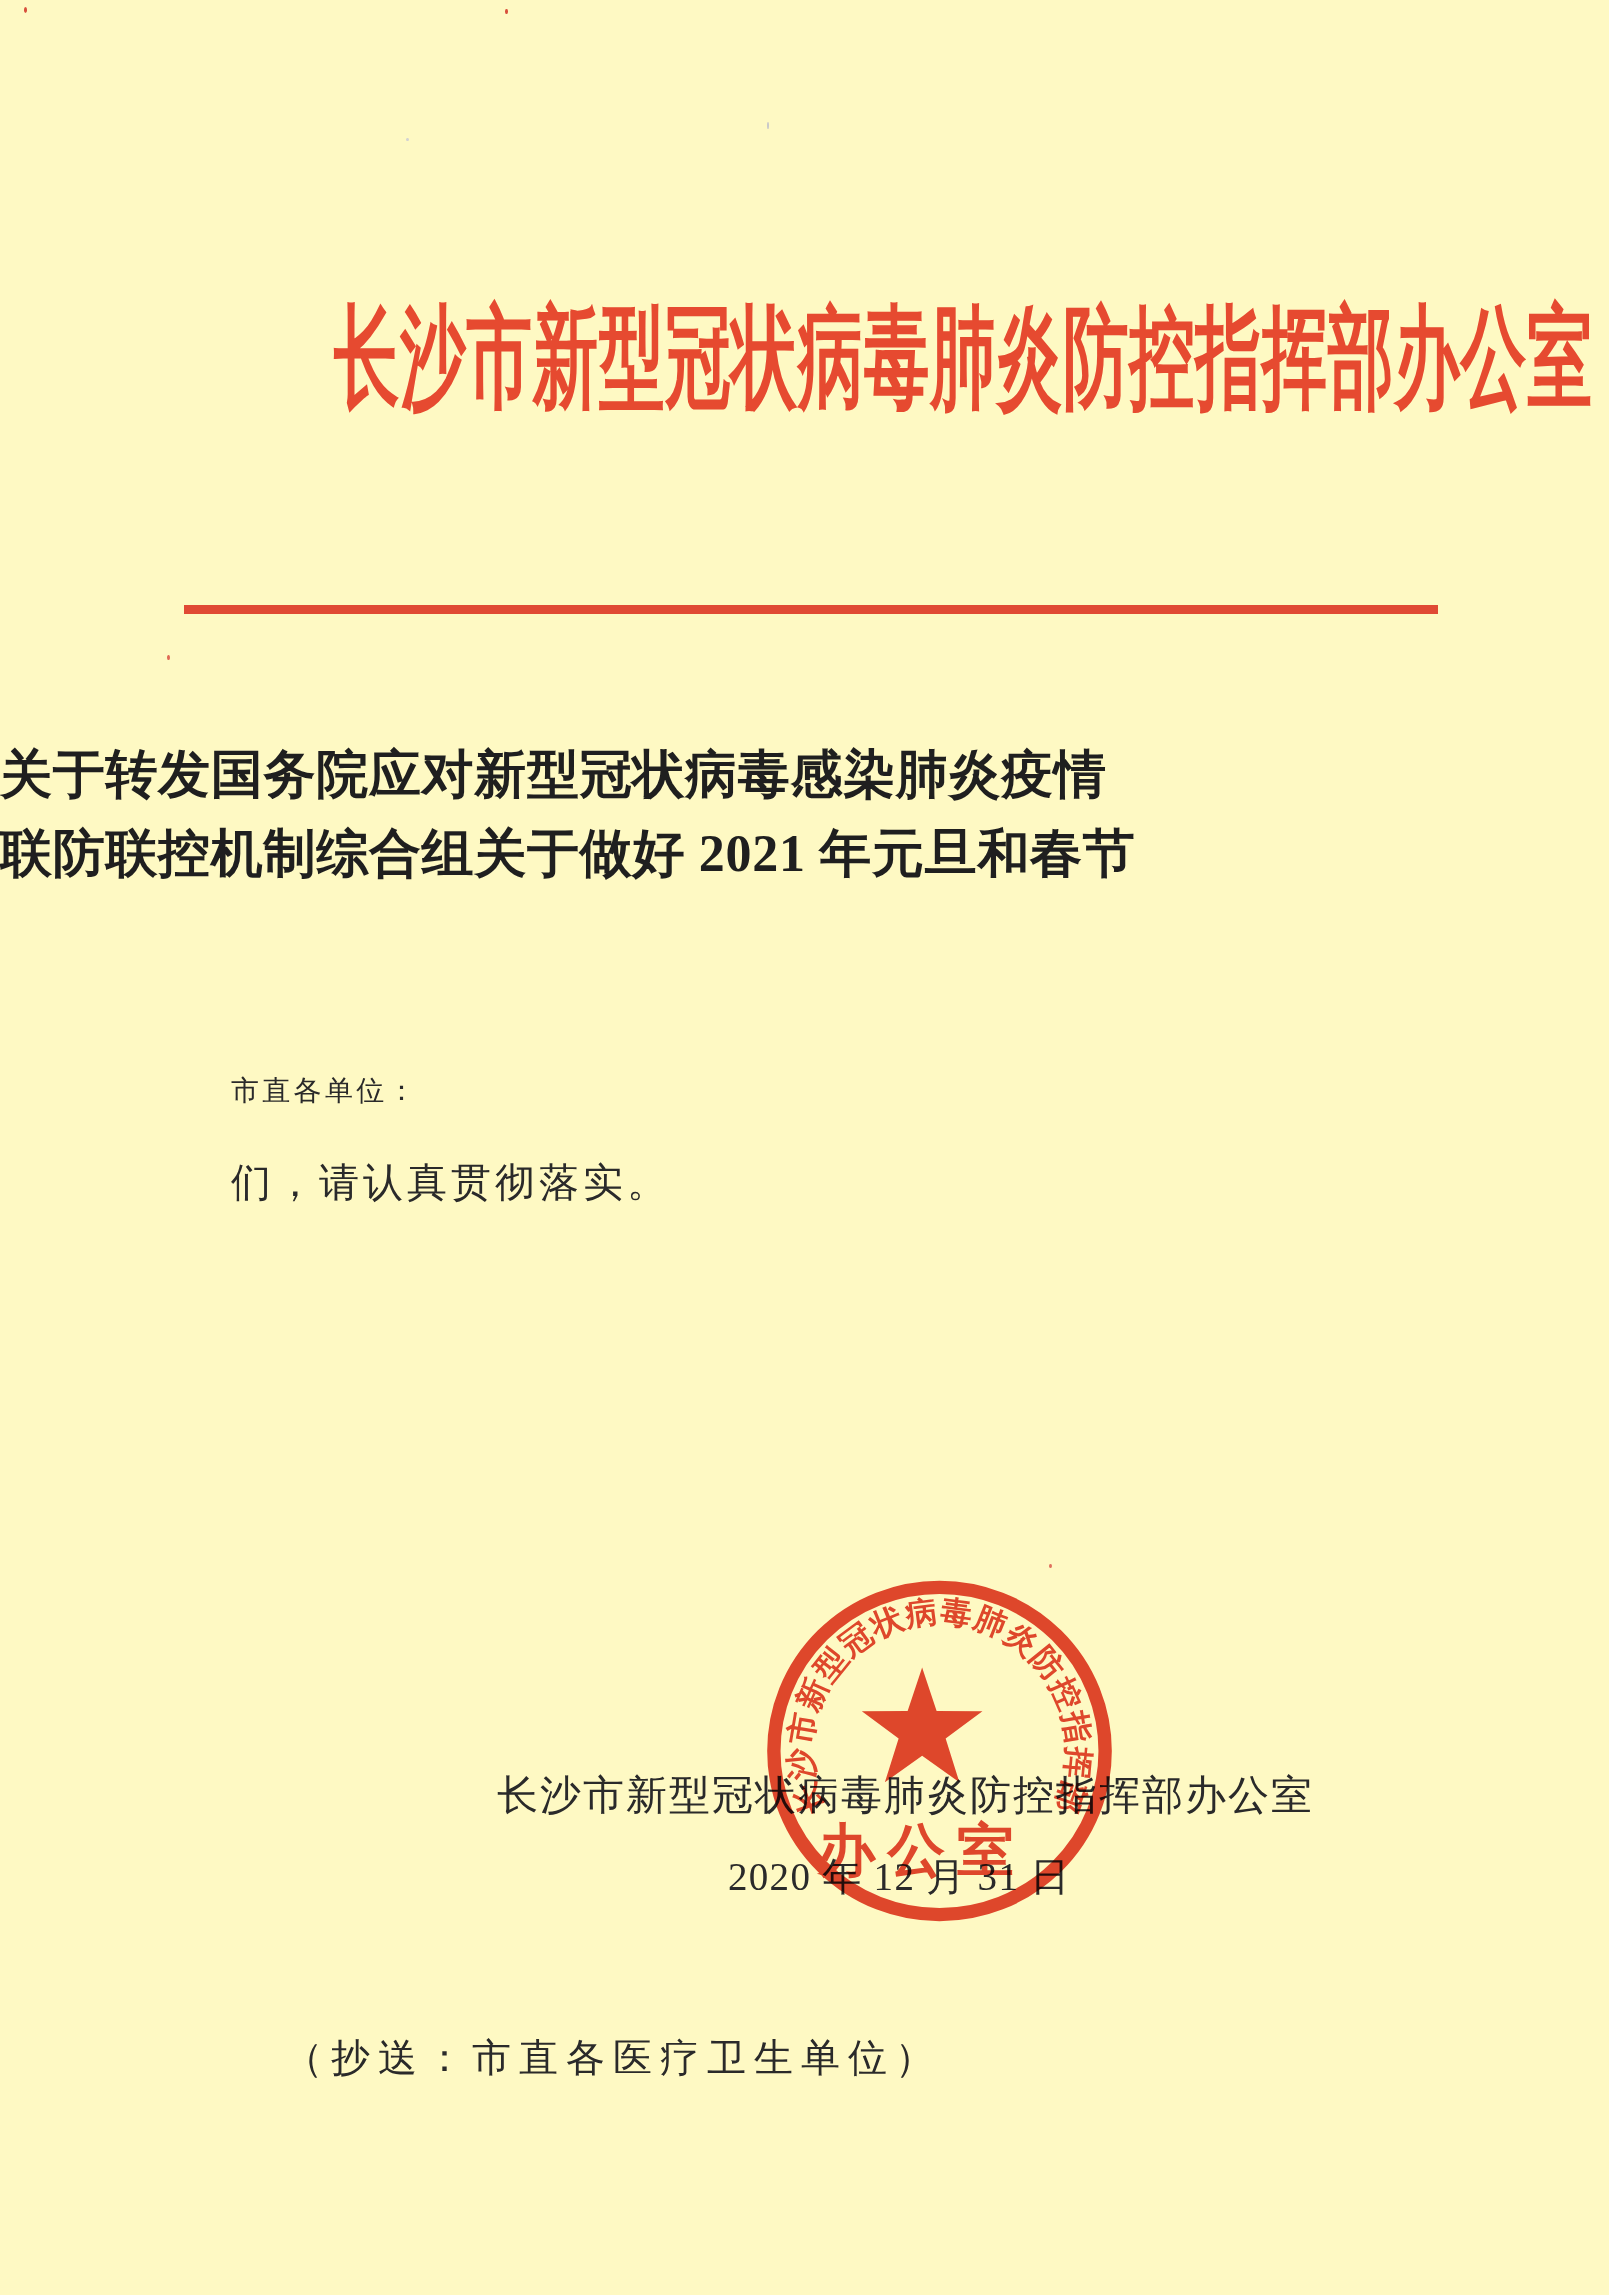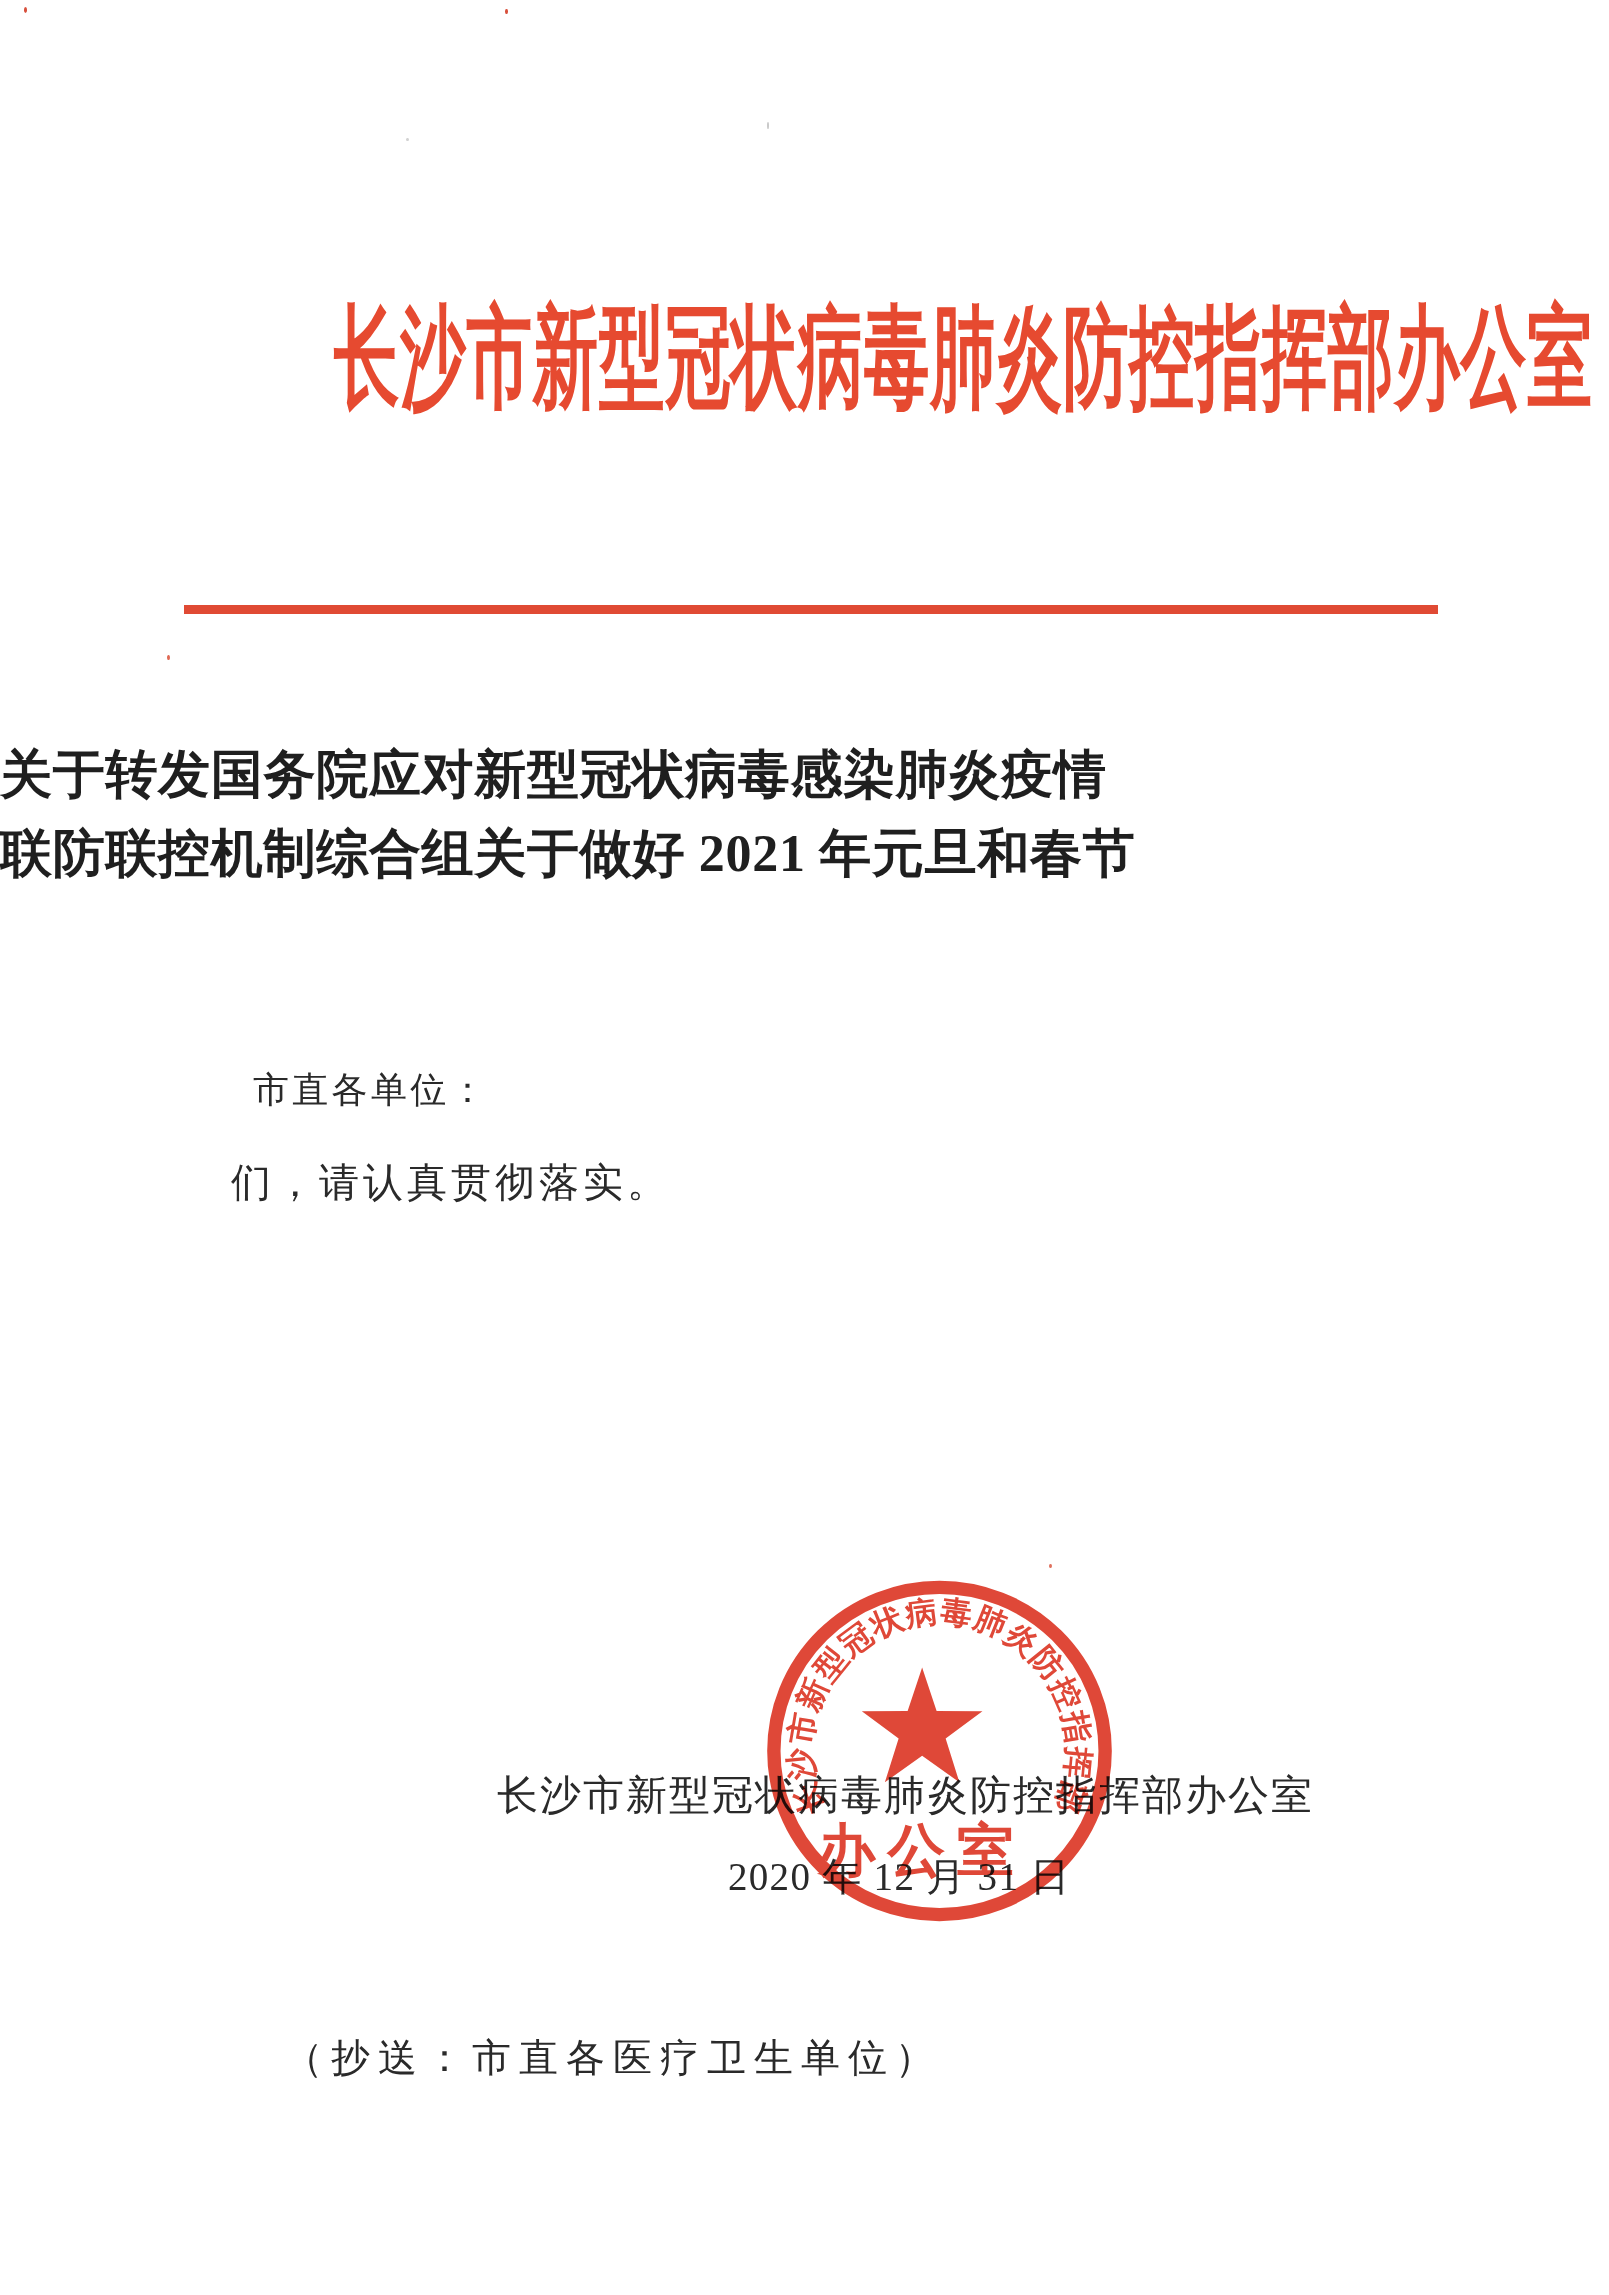--- a/index.html
+++ b/index.html
@@ -1,20 +1,20 @@
 <!DOCTYPE html>
 <html style="font-size:10.7px"><head>
 <meta charset="utf-8">
 <style>
   html,body{margin:0;padding:0;background:#9a9a9a;}
   .page{
     position:relative;
     width:1609px;height:2295px;
     margin:0 auto;
-    background:#ffffff;
+    background:#fef9c3;
     overflow:hidden;
     font-family:"Liberation Serif","DejaVu Serif",serif;
     color:#262626;
   }
   
   .org-header{
     position:absolute;left:0;right:0;top:299px;
     text-align:center;
     font-size:112px;line-height:118px;
     font-weight:bold;
@@ -33,24 +33,23 @@
   .doc-title{
     position:absolute;left:0;right:0;top:735px;
     font-weight:bold;
     font-size:52px;line-height:79px;
     color:#1f1f1f;
     letter-spacing:0.7px;
   }
   
   .salutation{
     position:absolute;left:231px;top:1067px;
-    font-size:36px;line-height:47px;
+    font-size:28px;line-height:47px;
     letter-spacing:3.3px;
     color:#2a2a2a;
-    margin-left:22px;
   }
   .body-block{
     position:absolute;left:231px;top:1137px;
     width:1151px;
     font-size:40px;line-height:91px;
     color:#2a2a2a;
   }
   .body-line{
     text-align:justify;
     text-align-last:justify;

